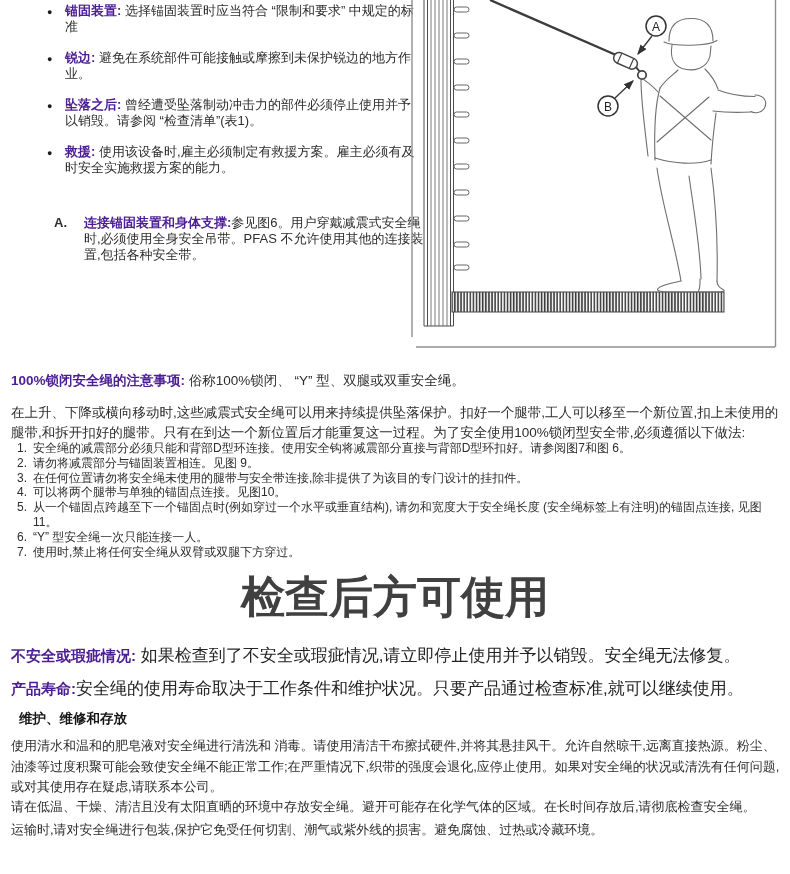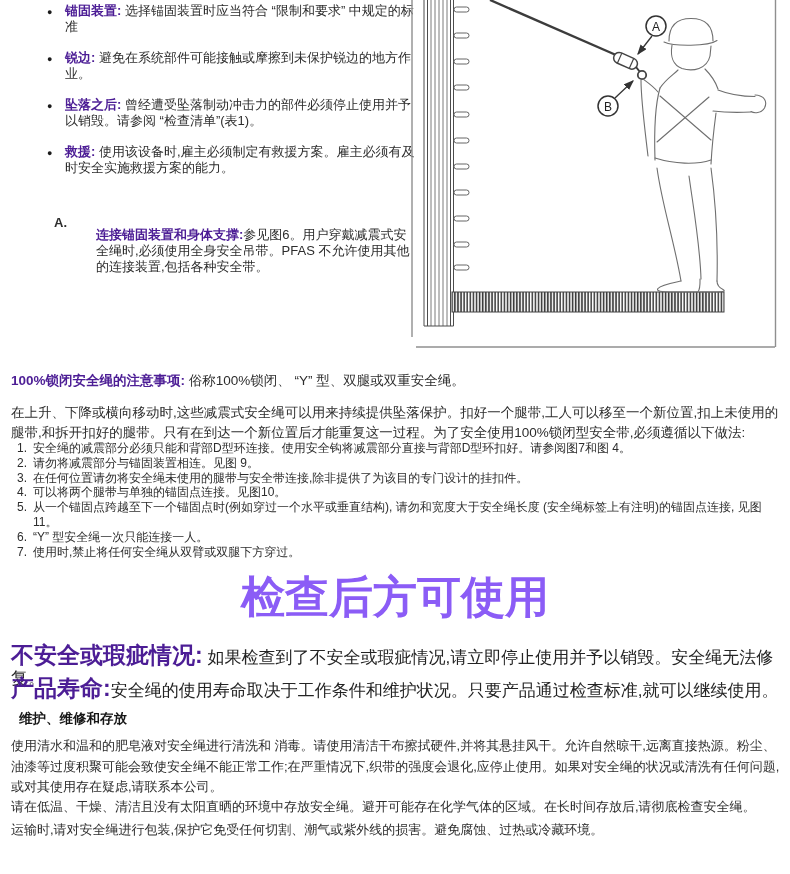--- a/index.html
+++ b/index.html
@@ -14,48 +14,48 @@
   .bullets{position:absolute;left:47px;top:3px;width:375px;
     font-size:13px;line-height:15.5px;list-style:none;margin:0;padding:0;}
   .bullets li{position:relative;padding-left:18px;margin-bottom:16px;}
   .bullets li .dot{position:absolute;left:0;top:2px;font-size:9px;color:#1b1b1b;}
 
   
   .section-a{position:absolute;left:54px;top:215px;width:372px;
     font-size:13px;line-height:16px;display:flex;}
   .section-a .idx{font-weight:bold;width:30px;flex:0 0 30px;}
   .section-a .body{width:342px;}
-  .section-a p{margin:12px;}
+  .section-a p{margin:0;}
 
   
   .figure-wrap{position:absolute;left:410px;top:0;width:368px;height:348px;}
   svg text{font-family:"Liberation Sans","DejaVu Sans",sans-serif;}
 
   
   .lock{position:absolute;left:11px;top:372px;width:770px;
     font-size:13.5px;line-height:20px;}
   .lock .head{line-height:17px;margin-bottom:14px;}
   .lock p{margin:0;}
 
   
   .numlist{position:absolute;left:17px;top:441px;width:766px;
     font-size:12px;line-height:14.8px;list-style:none;margin:0;padding:0;
     counter-reset:n;}
   .numlist li{counter-increment:n;position:relative;padding-left:16px;}
   .numlist li::before{content:counter(n) ".";position:absolute;left:0;}
 
   
   .warning{position:absolute;left:0;top:571px;width:100%;text-align:center;
-    font-size:44px;font-weight:bold;color:#8b5cf6;letter-spacing:0px;line-height:52px;}
+    font-size:44px;font-weight:bold;color:#404040;letter-spacing:0px;line-height:52px;}
 
   
   .stmt{position:absolute;left:11px;width:775px;font-size:17px;line-height:21px;color:#242424;}
   .stmt.unsafe{top:645px;}
   .stmt.lifespan{top:678px;}
-  .stmt b{font-size:23px;}
+  .stmt b{font-size:15px;}
 
   
   .maint-title{position:absolute;left:19px;top:710px;font-size:13.5px;font-weight:bold;color:#161616;}
   .maint-p{position:absolute;left:11px;width:772px;font-size:13px;line-height:20.5px;margin:0;}
   .p1{top:736px;}
   .p2{top:797px;}
   .p3{top:820px;}
 </style>
 </head>
 <body>
@@ -192,21 +192,21 @@
 
 <div class="lock">
   <div class="head">
     <b>100%锁闭安全绳的注意事项:</b>
     <span>俗称100%锁闭、 “Y” 型、双腿或双重安全绳。</span>
   </div>
   <p>在上升、下降或横向移动时,这些减震式安全绳可以用来持续提供坠落保护。扣好一个腿带,工人可以移至一个新位置,扣上未使用的腿带,和拆开扣好的腿带。只有在到达一个新位置后才能重复这一过程。为了安全使用100%锁闭型安全带,必须遵循以下做法:</p>
 </div>
 
 <ol class="numlist">
-  <li>安全绳的减震部分必须只能和背部D型环连接。使用安全钩将减震部分直接与背部D型环扣好。请参阅图7和图 4。</li>
+  <li>安全绳的减震部分必须只能和背部D型环连接。使用安全钩将减震部分直接与背部D型环扣好。请参阅图7和图 6。</li>
   <li>请勿将减震部分与锚固装置相连。见图 9。</li>
   <li>在任何位置请勿将安全绳未使用的腿带与安全带连接,除非提供了为该目的专门设计的挂扣件。</li>
   <li>可以将两个腿带与单独的锚固点连接。见图10。</li>
   <li>从一个锚固点跨越至下一个锚固点时(例如穿过一个水平或垂直结构), 请勿和宽度大于安全绳长度 (安全绳标签上有注明)的锚固点连接, 见图11。</li>
   <li>“Y” 型安全绳一次只能连接一人。</li>
   <li>使用时,禁止将任何安全绳从双臂或双腿下方穿过。</li>
 </ol>
 
 <div class="warning">检查后方可使用</div>
 

